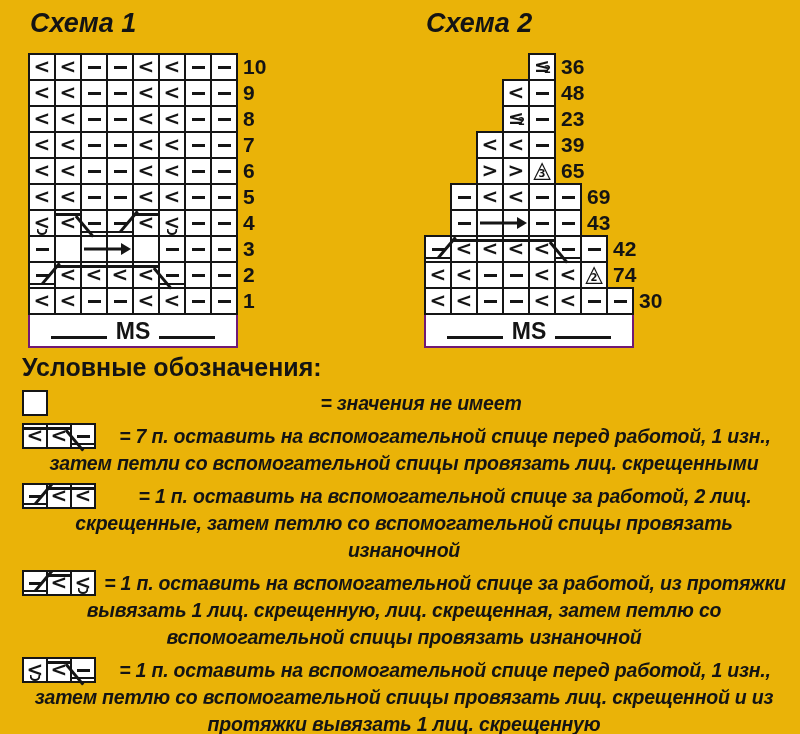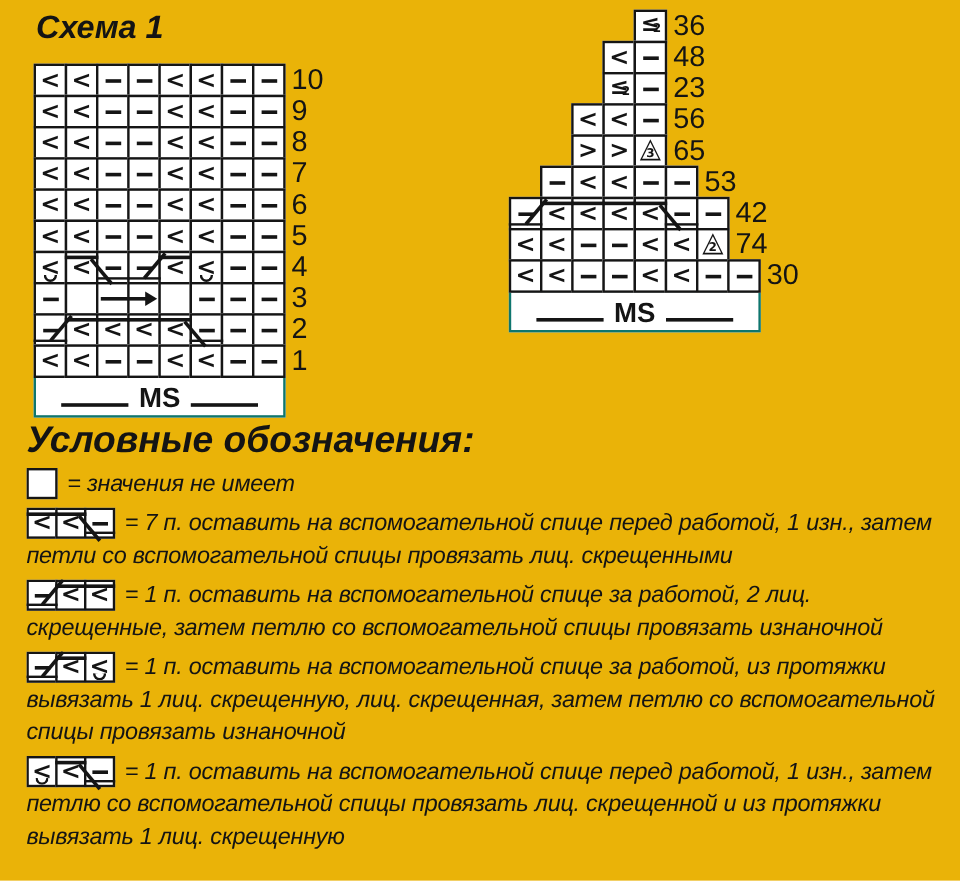--- a/index.html
+++ b/index.html
@@ -9,21 +9,21 @@
   .chart{position:absolute;}
   #chart1{left:28px;top:8px;}
   #chart2{left:424px;top:8px;}
   .chart-title{font-style:italic;font-weight:700;font-size:27px;line-height:30px;
                margin:0 0 15px 2px;}
 
   .chart-row{display:flex;margin-bottom:-2px;position:relative;}
   .cell{position:relative;flex:0 0 auto;width:28px;height:28px;border:2px solid #151515;
         box-sizing:border-box;display:flex;align-items:center;justify-content:center;background:#fff;
         margin-right:-2px;}
-  .row-num{font-size:24px;font-weight:400;line-height:28px;margin-left:7px;white-space:nowrap;}
+  .row-num{font-size:21px;font-weight:700;line-height:28px;margin-left:7px;white-space:nowrap;}
 
   .sym{font-family:"DejaVu Sans",sans-serif;font-weight:700;font-size:20px;line-height:1;
        transform:translateY(-1px);}
   .dash{width:13px;height:3px;background:#151515;}
   .curve{position:absolute;left:50%;bottom:0px;transform:translateX(-50%);
          width:11px;height:6px;border:2px solid #151515;border-top:none;
          border-radius:0 0 9px 9px;box-sizing:border-box;}
   .lesym{font-family:"DejaVu Sans",sans-serif;font-weight:700;font-size:19px;line-height:1;
          transform:translateY(-2px);}
   .sub2{position:absolute;right:3px;bottom:4px;font:700 10px "DejaVu Sans",sans-serif;}
@@ -39,34 +39,34 @@
            transform:rotate(-50deg);}
   .deco-dd{left:-5px;top:4px;width:27px;height:2.5px;transform-origin:left top;
            transform:rotate(50deg);}
 
   .arr-line{position:absolute;left:2px;top:50%;transform:translateY(-50%);
             width:41px;height:3px;background:#151515;z-index:6;}
   .arr-head{position:absolute;left:39px;top:50%;transform:translateY(-50%);width:0;height:0;
             border-left:10px solid #151515;border-top:6px solid transparent;
             border-bottom:6px solid transparent;z-index:6;}
 
-  .ms-bar{width:210px;height:35px;border:2px solid #0f766e;box-sizing:border-box;
+  .ms-bar{width:210px;height:35px;border:2px solid #701a75;box-sizing:border-box;
           display:flex;align-items:center;justify-content:center;background:#fff;}
   .ms-line{height:3px;background:#151515;width:56px;margin:14px 9px 0;}
   .ms-text{font-weight:700;font-size:23px;margin-top:2px;}
 
   .legend{position:absolute;left:22px;top:352px;width:764px;}
-  .legend-heading{font-style:italic;font-weight:700;font-size:31px;line-height:30px;margin:0 0 8px;}
+  .legend-heading{font-weight:700;font-size:25px;line-height:30px;margin:0 0 8px;}
   .entry{margin-bottom:6px;overflow:hidden;}
   .sym-box{float:left;margin:0 10px 0 0;display:flex;}
   .sym-box .cell{width:26px;height:26px;}
   .sym-box .arr-line{width:37px;}
   .sym-box .arr-head{left:35px;}
-  .entry-text{font-style:italic;font-weight:400;font-size:19.5px;line-height:27px;
-              letter-spacing:-0.2px;}
+  .entry-text{font-style:italic;font-weight:700;font-size:19.5px;line-height:27px;
+              letter-spacing:-0.2px;text-align:center;}
 </style>
 </head>
 <body>
 
 <div class="page">
 
   <div class="chart" id="chart1">
     <div class="chart-title">Схема 1</div>
     <div class="chart-rows" id="chart1-rows">
         <div class="chart-row" style="padding-left: 0px;">
@@ -352,20 +352,21 @@
         </div>
       </div>
     <div class="ms-bar">
       <div class="ms-line"></div>
       <div class="ms-text">MS</div>
       <div class="ms-line"></div>
     </div>
   </div>
 
   <div class="chart" id="chart2">
+    <div class="chart-title">Схема 2</div>
     <div class="chart-rows" id="chart2-rows">
         <div class="chart-row" style="padding-left: 104px;">
           <span class="cell">
             <span class="lesym">≤</span>
             <span class="sub2">2</span>
           </span>
           <span class="row-num">36</span>
         </div>
         <div class="chart-row" style="padding-left: 78px;">
           <span class="cell">
@@ -389,21 +390,21 @@
         <div class="chart-row" style="padding-left: 52px;">
           <span class="cell">
             <span class="sym">&lt;</span>
           </span>
           <span class="cell">
             <span class="sym">&lt;</span>
           </span>
           <span class="cell">
             <span class="dash"></span>
           </span>
-          <span class="row-num">56</span>
+          <span class="row-num">39</span>
         </div>
         <div class="chart-row" style="padding-left: 52px;">
           <span class="cell">
             <span class="sym">&gt;</span>
           </span>
           <span class="cell">
             <span class="sym">&gt;</span>
           </span>
           <span class="cell">
             <span class="tri">△</span>
@@ -420,21 +421,38 @@
           </span>
           <span class="cell">
             <span class="sym">&lt;</span>
           </span>
           <span class="cell">
             <span class="dash"></span>
           </span>
           <span class="cell">
             <span class="dash"></span>
           </span>
-          <span class="row-num">53</span>
+          <span class="row-num">69</span>
+        </div>
+        <div class="chart-row" style="padding-left: 26px;">
+          <span class="cell">
+            <span class="dash"></span>
+          </span>
+          <span class="cell">
+            <span class="arr-line"></span>
+            <span class="arr-head"></span>
+          </span>
+          <span class="cell"></span>
+          <span class="cell">
+            <span class="dash"></span>
+          </span>
+          <span class="cell">
+            <span class="dash"></span>
+          </span>
+          <span class="row-num">43</span>
         </div>
         <div class="chart-row" style="padding-left: 0px;">
           <span class="cell">
             <i class="deco deco-un"></i>
             <i class="deco deco-du"></i>
             <span class="dash"></span>
           </span>
           <span class="cell">
             <i class="deco deco-ov"></i>
             <span class="sym">&lt;</span>

